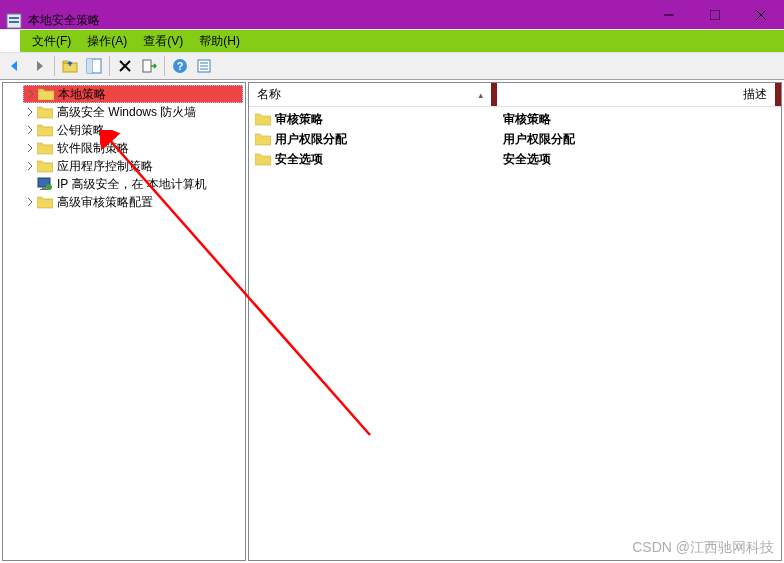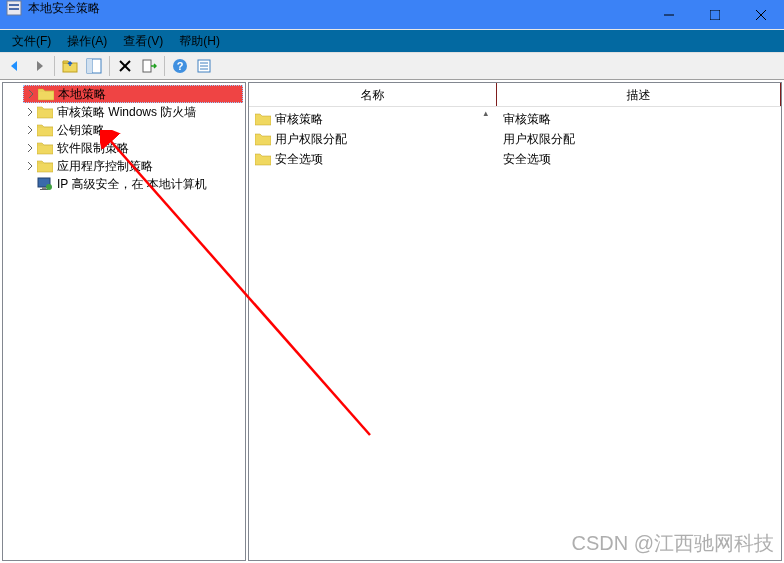--- a/index.html
+++ b/index.html
@@ -1,55 +1,55 @@
 <!DOCTYPE html>
 <html><head>
   <meta charset="utf-8">
   <style>
     * { box-sizing: border-box; margin: 0; padding: 0; }
     body { font-family: "Microsoft YaHei", "Segoe UI", sans-serif; font-size: 12px; background: #fff; width: 784px; height: 563px; overflow: hidden; position: relative; }
     
-    .titlebar { height: 30px; display: flex; align-items: flex-start; padding-left: 6px; background: #3b82f6; border-bottom: 1px solid #e8e8e8; }
+    .titlebar { height: 30px; display: flex; align-items: flex-end; padding-left: 6px; background: #a21caf; border-bottom: 1px solid #e8e8e8; }
     .titlebar-icon { width: 16px; height: 16px; margin-right: 6px; }
     .titlebar-text { flex: 1; font-size: 12px; }
     .titlebar-controls { display: flex; height: 100%; }
     .titlebar-btn { width: 46px; height: 100%; display: flex; align-items: center; justify-content: center; cursor: default; }
     
-    .menubar { height: 22px; display: flex; align-items: center; padding: 0 4px; background: #0369a1; }
+    .menubar { height: 22px; display: flex; align-items: center; padding: 0 4px; background: #84cc16; margin-left: 20px; }
     .menu-item { padding: 2px 8px; cursor: default; }
     
     .toolbar { height: 28px; display: flex; align-items: center; padding: 0 4px; gap: 2px; background: #f0f0f0; border-top: 1px solid #e0e0e0; border-bottom: 1px solid #a0a0a0; }
     .tool-btn { width: 22px; height: 22px; display: flex; align-items: center; justify-content: center; border: 1px solid transparent; cursor: default; }
     .tool-sep { width: 1px; height: 20px; background: #c0c0c0; margin: 0 2px; }
     
     .content { display: flex; height: calc(100% - 80px); }
     .tree-panel { width: 244px; border: 1px solid #828790; margin: 2px 1px 2px 2px; overflow: auto; background: #fff; }
     .list-panel { flex: 1; border: 1px solid #828790; margin: 2px 2px 2px 1px; overflow: auto; background: #fff; }
     
     .tree-root { padding: 2px; }
     .tree-node { display: flex; align-items: center; height: 18px; padding: 1px 0; cursor: default; white-space: nowrap; }
     .tree-node.selected { background: #ef4444; border: 1px dotted #99d1ff; }
     .tree-expander { width: 14px; height: 14px; display: flex; align-items: center; justify-content: center; color: #606060; font-size: 10px; }
     .tree-icon { width: 16px; height: 16px; margin-right: 4px; display: flex; align-items: center; justify-content: center; }
     .tree-children { padding-left: 18px; }
     
     .list-header { display: flex; height: 24px; border-bottom: 1px solid #e0e0e0; background: #fff; }
-    .list-hcol { padding: 4px 8px; border-right: 1px solid #7f1d1d; font-size: 12px; display: flex; align-items: center; gap: 4px; flex-direction: column; }
+    .list-hcol { padding: 4px 8px; border-right: 6px solid #7f1d1d; font-size: 12px; display: flex; align-items: center; gap: 4px; }
     .list-hcol:first-child { width: 248px; }
-    .list-hcol:nth-child(2) { flex: 1; }
+    .list-hcol:nth-child(2) { flex: 1; justify-content: flex-end; }
     .list-body { padding: 2px 0; }
     .list-row { display: flex; height: 20px; align-items: center; cursor: default; }
-    .list-cell { padding: 0 6px; display: flex; align-items: center; gap: 4px; }
+    .list-cell { padding: 0 6px; display: flex; align-items: center; gap: 4px; font-weight: bold; }
     .list-cell:first-child { width: 248px; }
     .list-cell:nth-child(2) { flex: 1; }
     
     .folder-icon { width: 16px; height: 14px; position: relative; }
     .folder-icon svg { width: 16px; height: 14px; }
     
-    .watermark { position: absolute; bottom: 6px; right: 10px; color: rgba(120,120,120,0.6); font-size: 20px; pointer-events: none; }
+    .watermark { position: absolute; bottom: 6px; right: 10px; color: rgba(120,120,120,0.6); font-size: 14px; pointer-events: none; }
     
     .arrow-overlay { position: absolute; top: 130px; left: 100px; width: 280px; height: 310px; pointer-events: none; z-index: 100; }
   </style>
 </head>
 <body>
 
 <div class="titlebar">
   <span class="titlebar-icon">
     <svg viewBox="0 0 16 16">
         <rect x="1" y="1" width="14" height="14" fill="#e8e8f0" stroke="#6a7a9a"></rect>
@@ -165,21 +165,21 @@
               <svg width="10" height="10" viewBox="0 0 10 10">
                 <path d="M3 1 L7 5 L3 9" stroke="#606060" fill="none" stroke-width="1"></path>
               </svg>
             </span>
             <span class="tree-icon">
               <svg viewBox="0 0 16 14">
                 <path d="M0 2 L0 13 L16 13 L16 4 L7 4 L5 2 Z" fill="#f0d860" stroke="#c0a020" stroke-width="0.5"></path>
                 <path d="M0 4 L16 4" stroke="#d8c050" stroke-width="0.5"></path>
               </svg>
             </span>
-            <span>审核策略 Windows 防火墙</span>
+            <span>高级安全 Windows 防火墙</span>
           </div>
           <div class="tree-node">
             <span class="tree-expander">
               <svg width="10" height="10" viewBox="0 0 10 10">
                 <path d="M3 1 L7 5 L3 9" stroke="#606060" fill="none" stroke-width="1"></path>
               </svg>
             </span>
             <span class="tree-icon">
               <svg viewBox="0 0 16 14">
                 <path d="M0 2 L0 13 L16 13 L16 4 L7 4 L5 2 Z" fill="#f0d860" stroke="#c0a020" stroke-width="0.5"></path>
@@ -220,20 +220,34 @@
             <span class="tree-expander"></span>
             <span class="tree-icon">
               <svg viewBox="0 0 16 16">
                 <rect x="1" y="2" width="12" height="9" fill="#3a6aaa" stroke="#204070"></rect>
                 <rect x="5" y="11" width="4" height="2" fill="#808080"></rect>
                 <rect x="3" y="13" width="8" height="1" fill="#606060"></rect>
                 <circle cx="12" cy="11" r="3" fill="#40a040"></circle>
               </svg>
             </span>
             <span>IP 高级安全，在 本地计算机</span>
+          </div>
+          <div class="tree-node">
+            <span class="tree-expander">
+              <svg width="10" height="10" viewBox="0 0 10 10">
+                <path d="M3 1 L7 5 L3 9" stroke="#606060" fill="none" stroke-width="1"></path>
+              </svg>
+            </span>
+            <span class="tree-icon">
+              <svg viewBox="0 0 16 14">
+                <path d="M0 2 L0 13 L16 13 L16 4 L7 4 L5 2 Z" fill="#f0d860" stroke="#c0a020" stroke-width="0.5"></path>
+                <path d="M0 4 L16 4" stroke="#d8c050" stroke-width="0.5"></path>
+              </svg>
+            </span>
+            <span>高级审核策略配置</span>
           </div>
         </div>
     </div>
   </div>
 
   <div class="list-panel">
     <div class="list-header">
       <div class="list-hcol">
         <span>名称</span>
         <span style="color:#606060;font-size:9px;margin-left:auto;">▴</span>

